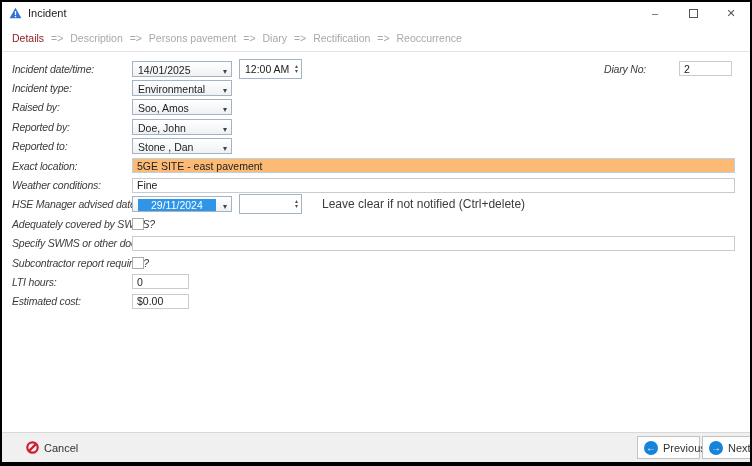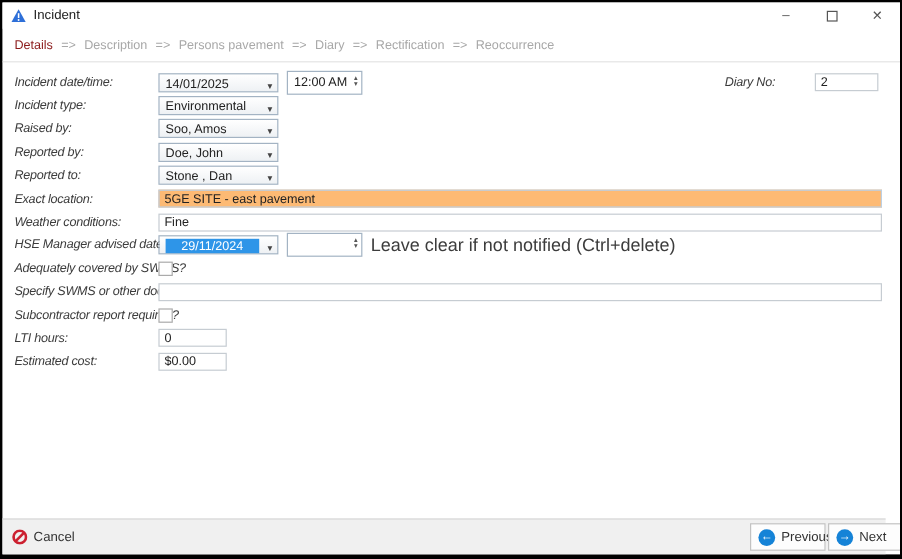--- a/index.html
+++ b/index.html
@@ -31,27 +31,27 @@
   .spin { width:63px; height:20px; border:1px solid #a3b3c3; background:#fff; display:flex; align-items:center; padding:0 0 0 5px; font-size:10.5px; color:#222; margin-left:7px; }
   .spin-val { flex:1; }
   .spin-arrows { display:flex; flex-direction:column; justify-content:center; align-items:center; height:100%; padding:0 3px; color:#555; }
   .spin-arrows span { font-size:6px; line-height:5px; }
   .tf { height:15px; border:1px solid #c6ccd2; background:#fff; font-size:10.5px; color:#222; padding:0 4px; font-family:"Liberation Sans", sans-serif; outline:none; }
   .tf.wide { flex:1; margin-right:15px; }
   .tf.blue { background:#fdba74; border-color:#bcd0e4; }
   .tf.small { width:57px; }
   .sel-text { background:#2e95e8; color:#fff; padding:0 13px; }
   .checkbox { width:12px; height:12px; border:1px solid #ababab; background:#fff; }
-  .note { font-size:15px; color:#3c3c3c; margin-left:7px; }
+  .note { font-size:12px; color:#3c3c3c; margin-left:20px; }
   .diary { margin-left:auto; display:flex; align-items:center; margin-right:18px;gap:26px; }
   .diary .flabel { width:auto; margin-right:7px; }
   .diary .tf { width:53px; }
 
   
-  .footer { position:absolute; left:0; right:12px; bottom:0; height:30px; background:#f0f0f0; border-top:1px solid #d8d8d8; display:flex; align-items:center; padding:0 8px; }
+  .footer { position:absolute; left:0; right:0; bottom:0; height:30px; background:#f0f0f0; border-top:1px solid #d8d8d8; display:flex; align-items:center; padding:0 24px; }
   .cancel { display:flex; align-items:center; font-size:11px; color:#333; cursor:default; }
   .cancel svg { margin-right:5px; }
   .nav-btn { position:absolute; top:3px; height:23px; border:1px solid #c2c2c2; background:#fdfdfd; display:flex; align-items:center; font-size:11px; color:#333; padding:0 6px; cursor:default; }
   .nav-btn .circ { width:14px; height:14px; border-radius:50%; background:#1583d7; color:#fff; display:flex; align-items:center; justify-content:center; font-size:10px; line-height:10px; margin-right:5px; flex:none; font-weight:bold; }
   .btn-prev { right:50px; width:63px; }
   .btn-next { right:-14px; width:62px; }
 </style>
 </head>
 <body>
 

